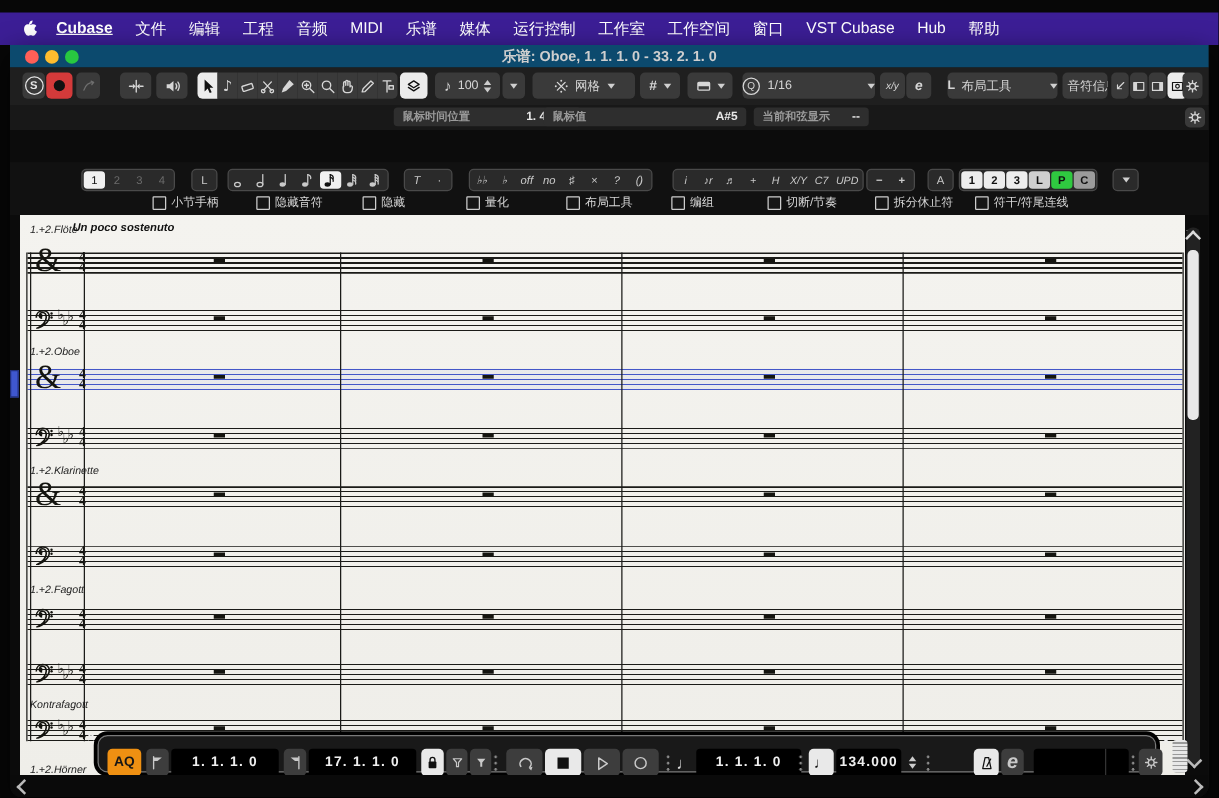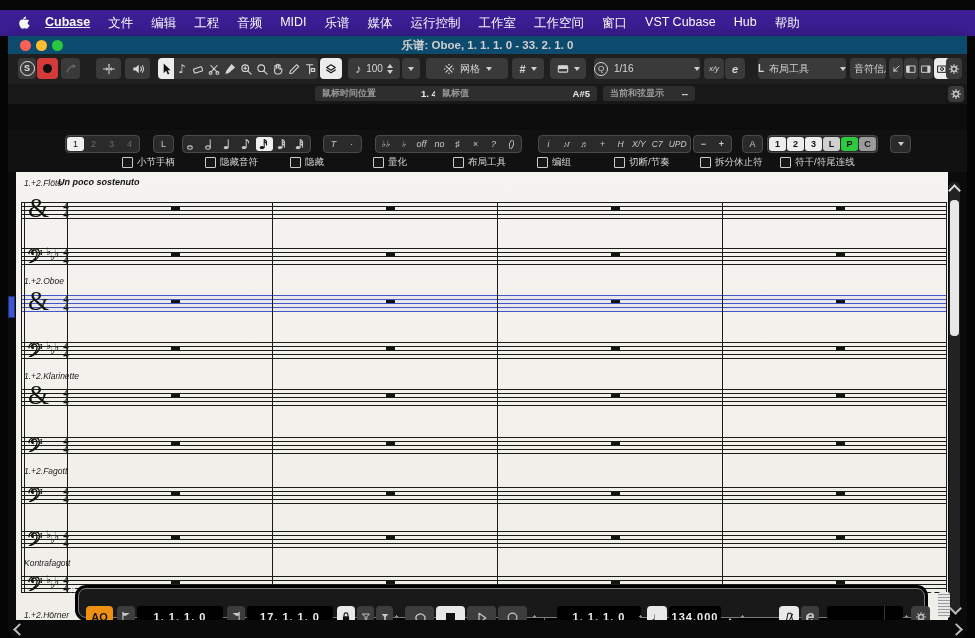--- a/index.html
+++ b/index.html
@@ -67,21 +67,21 @@
   .tempomark{position:absolute;font-size:9px;font-weight:bold;font-style:italic;color:#111;}
   .bluemark{position:absolute;left:0;width:7px;height:22px;background:#3f57cf;border:1px solid #22307d;box-sizing:border-box;}
   
   .vsb{position:absolute;left:941px;top:10px;width:11px;height:430px;background:#222;border-radius:5px;}
   .vsb .thumb{position:absolute;left:1px;top:18px;width:9px;height:136px;background:#e8e8e8;border-radius:4px;}
   .chev{width:7px;height:7px;border-right:2px solid #bbb;border-bottom:2px solid #bbb;display:inline-block;}
   .bottombar{position:absolute;top:584px;left:0;width:100%;height:18px;background:#0a0a0a;}
   
   .transport{position:absolute;left:70px;top:552px;width:847px;height:30px;background:#191919;
              border:1.5px solid #7a7a7a;border-radius:8px;box-shadow:0 0 0 3px #000;box-sizing:border-box;}
-  .tp{position:absolute;top:3px;height:36px;display:flex;align-items:flex-end;box-sizing:border-box;}
+  .tp{position:absolute;top:3px;height:36px;display:flex;align-items:center;box-sizing:border-box;}
   .tbtn{background:#3d3d3d;border-radius:4px;height:22px;display:flex;align-items:center;justify-content:center;color:#c9c9c9;box-sizing:border-box;}
   .tbtn.lite{background:#e9e9e9;color:#111;}
   .disp{background:#000;border-radius:3px;color:#efefef;font-size:11px;font-weight:bold;height:22px;
         display:flex;align-items:center;justify-content:center;letter-spacing:1px;box-sizing:border-box;}
   .aq{background:#ef9012;color:#161616;font-weight:bold;font-size:11px;border-radius:4px;height:22px;width:27px;
       display:flex;align-items:center;justify-content:center;}
   .sep3{width:3px;height:14px;background:radial-gradient(circle,#8a8a8a 1px,transparent 1.3px);background-size:3px 5px;background-repeat:repeat-y;}
   .xclose{position:absolute;color:#eee;font-size:9px;font-weight:bold;}
   .sq{width:9px;height:9px;background:#111;}
 </style>

